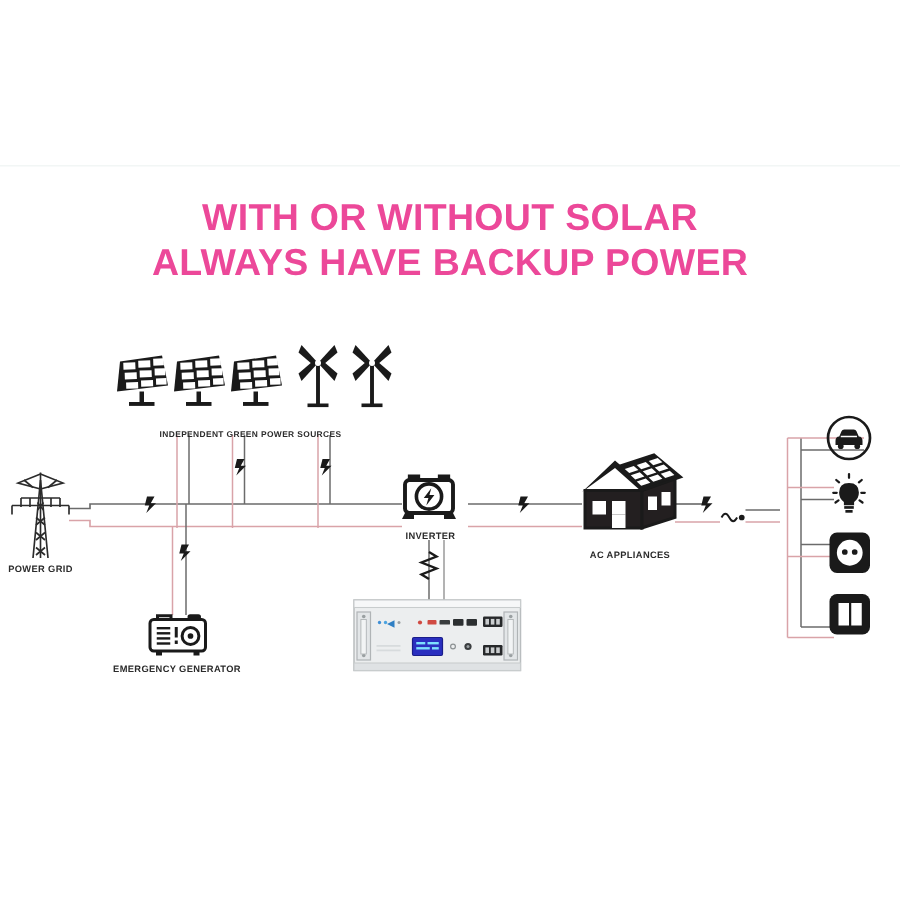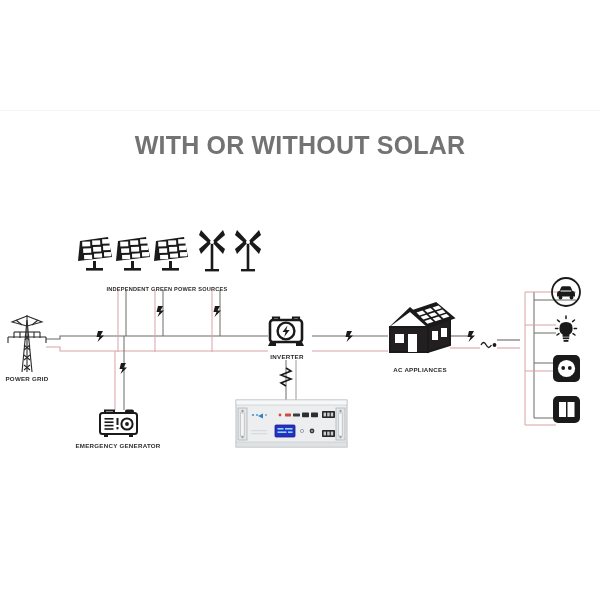--- a/index.html
+++ b/index.html
@@ -34,21 +34,21 @@
     top: 130px;
     width: 600px;
     text-align: center;
   }
   .title-line {
     font-family: "Liberation Sans", sans-serif;
     font-weight: bold;
     font-size: 25px;
     letter-spacing: 0.2px;
     line-height: 30px;
-    color: #737373;
+    color: #ec4899;
     white-space: nowrap;
   }
   svg.diagram {
     position: absolute;
     left: 0;
     top: 0;
     width: 600px;
     height: 600px;
   }
   .lbl {
@@ -62,20 +62,21 @@
 </style>
 </head>
 <body>
 
 <div id="page">
 
   <div class="hairline-top"></div>
 
   <div class="title-block">
     <div class="title-line">WITH OR WITHOUT SOLAR</div>
+    <div class="title-line">ALWAYS HAVE BACKUP POWER</div>
   </div>
 
   <svg class="diagram" viewBox="0 0 600 600">
 
     <g>
 
       <path d="M46 339 L60 339 L60 336 L268 336" fill="none" stroke="#6b6b6b" stroke-width="1.1"></path>
 
       <path d="M46 347 L60 347 L60 351 L268 351" fill="none" stroke="#d9a3a8" stroke-width="1.1"></path>
 

